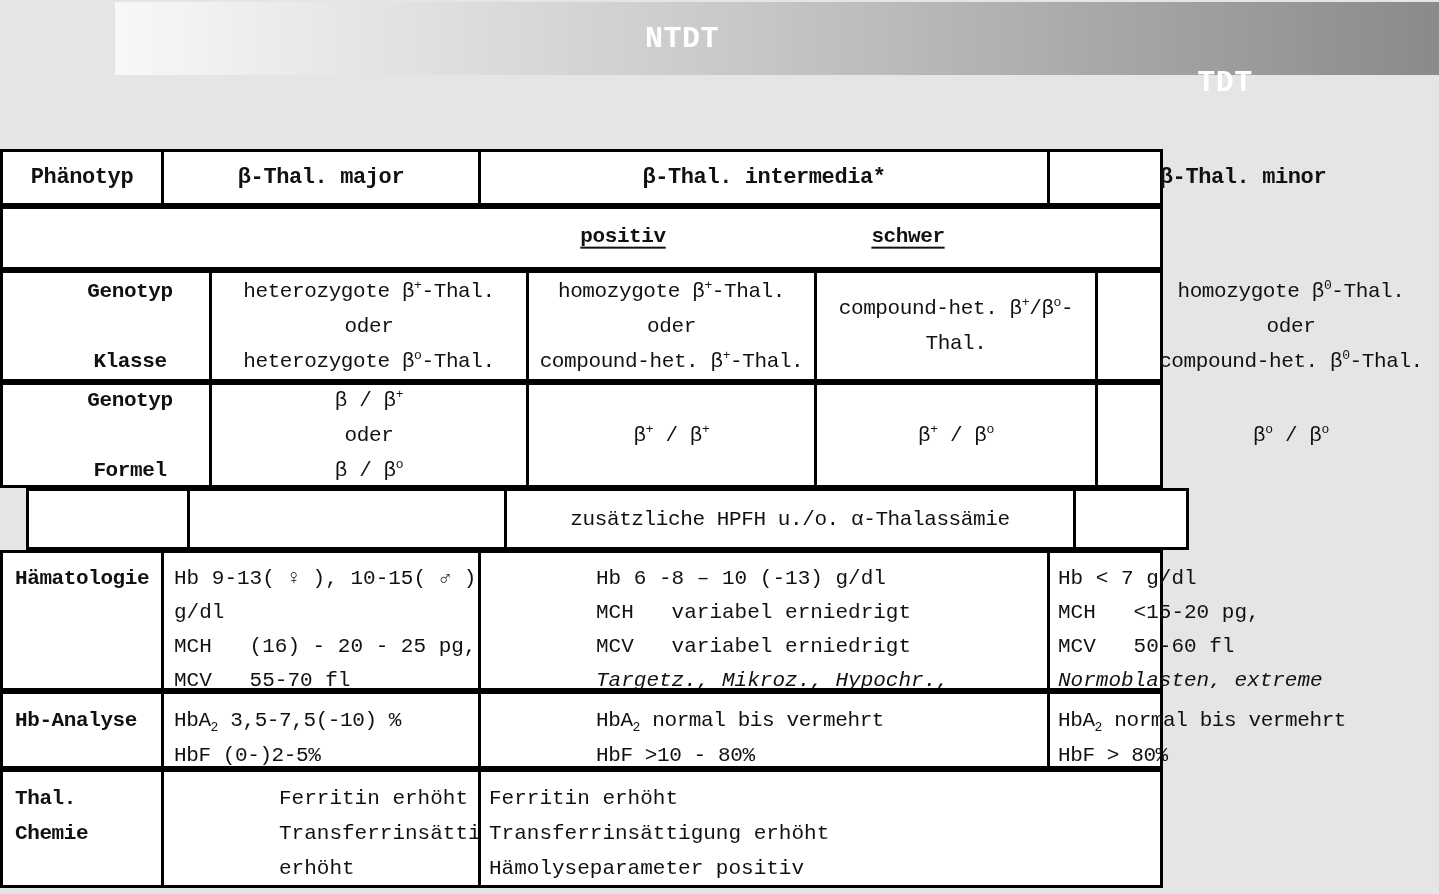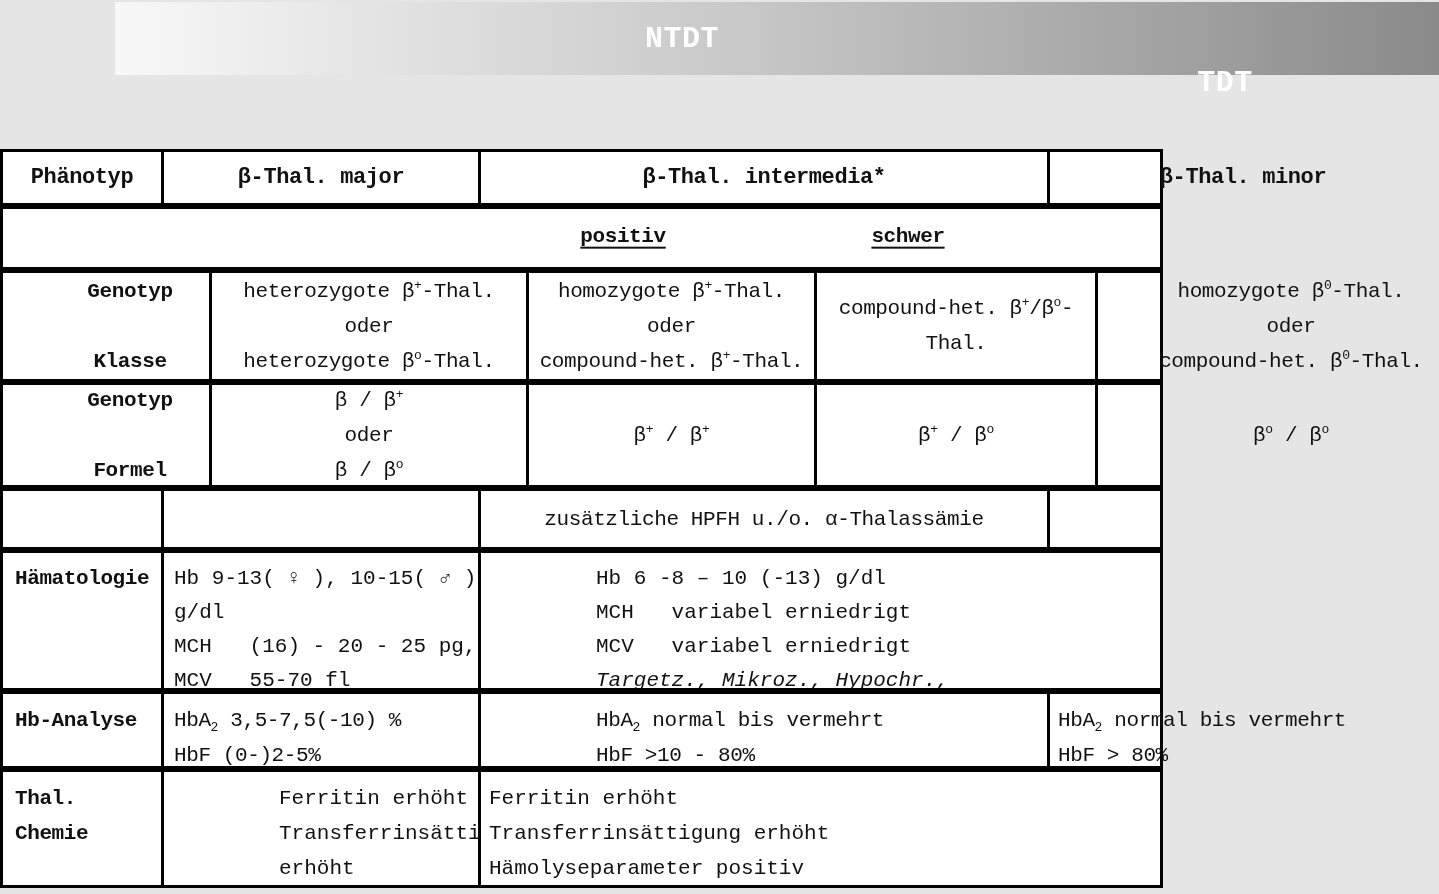--- a/index.html
+++ b/index.html
@@ -54,21 +54,21 @@
     font-size:21px;font-weight:bold;letter-spacing:-0.4px;
     text-decoration:underline;text-decoration-thickness:2px;text-underline-offset:5px;
   }
   #moderat{left:620px;}
   #schwer{left:905px;}
   
   #row-phenotype{top:149px;height:57px;}
   #row-severity{top:206px;height:64px;}
   #row-genoclass{top:270px;height:112px;}
   #row-genoformula{top:382px;height:106px;}
-  #row-modifier{top:488px;height:62px;}
+  #row-modifier{top:488px;height:62px;margin-left:26px;}
   #row-hematology{top:550px;height:141px;}
   #row-hbanalysis{top:691px;height:78px;}
   #row-clinchem{top:769px;height:119px;}
   sup{font-size:0.62em;vertical-align:super;line-height:0;}
   sub{font-size:0.62em;vertical-align:sub;line-height:0;}
 </style>
 </head>
 <body>
 
 <div id="slide">
@@ -148,20 +148,23 @@
   <div id="row-hematology" class="row cols4 lh34">
     <div class="cell tl pl12">
       <div class="txt bold cond">Hämatologie</div>
     </div>
     <div class="cell tl pl10">
       <div class="txt">Hb 9-13( ♀ ), 10-15( ♂ ) g/dl<br>MCH   (16) - 20 - 25 pg,<br>MCV   55-70 fl<br><i>Target-Z., Mikroz., Hypochr.</i></div>
     </div>
     <div class="cell tl pl115">
       <div class="txt">Hb 6 -8 – 10 (-13) g/dl<br>MCH   variabel erniedrigt<br>MCV   variabel erniedrigt<br><i>Targetz., Mikroz., Hypochr., Poikilozytose</i></div>
     </div>
+    <div class="cell tl pl8">
+      <div class="txt">Hb &lt; 7 g/dl<br>MCH   &lt;15-20 pg,<br>MCV   50-60 fl<br><i>Normoblasten, extreme Poikiloz.</i></div>
+    </div>
   </div>
 
   <div id="row-hbanalysis" class="row cols4">
     <div class="cell tl pl12">
       <div class="txt bold cond">Hb-Analyse</div>
     </div>
     <div class="cell tl pl10">
       <div class="txt cond">HbA<sub>2</sub> 3,5-7,5(-10) %<br>HbF (0-)2-5%</div>
     </div>
     <div class="cell tl pl115">

